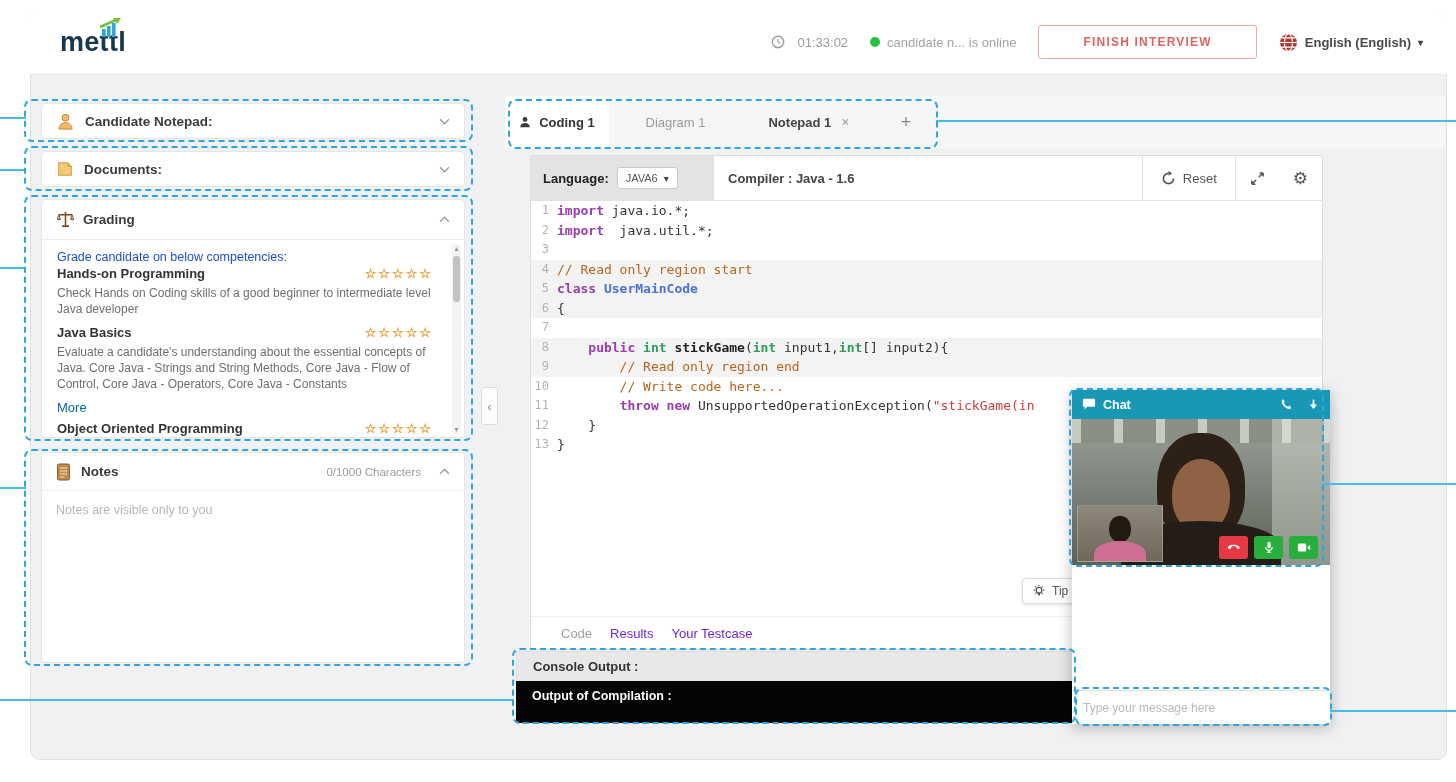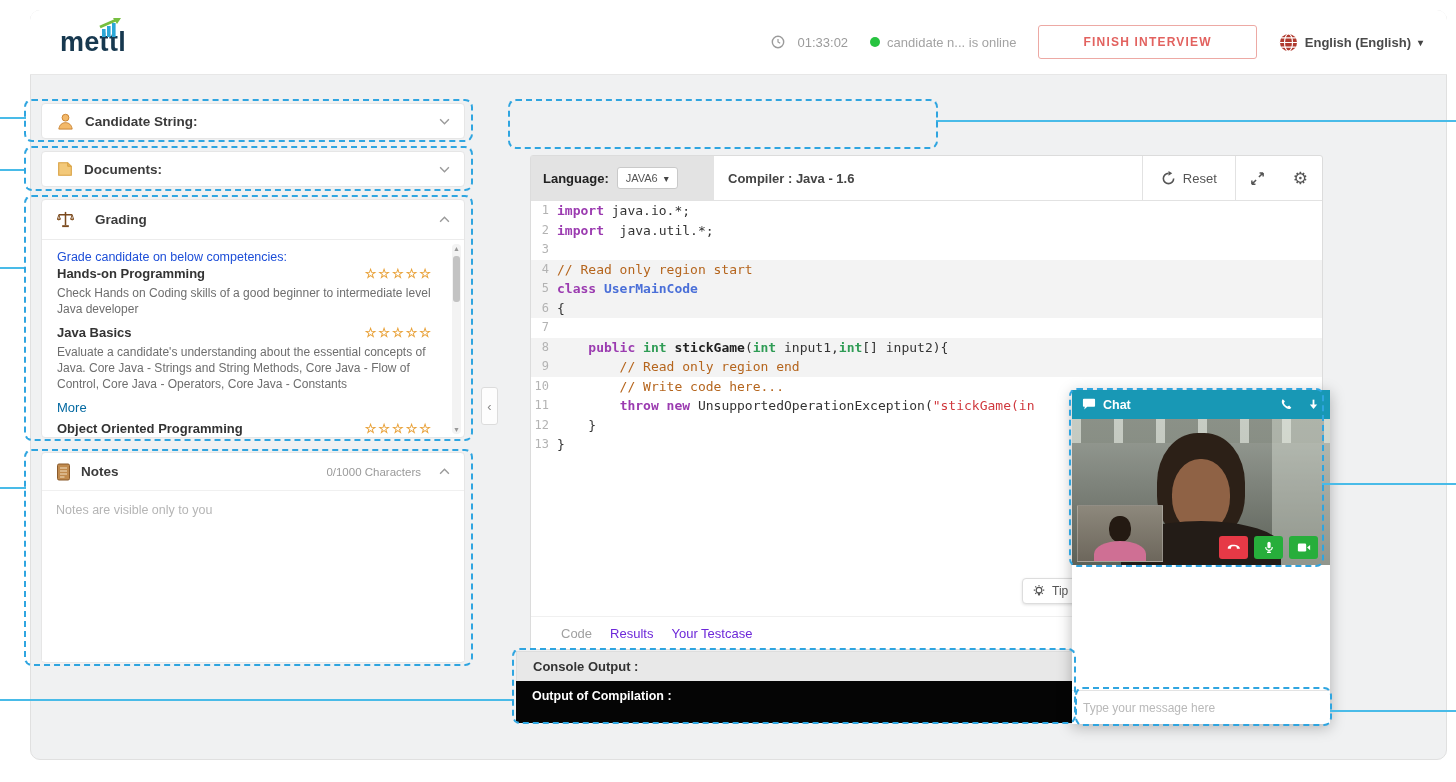--- a/index.html
+++ b/index.html
@@ -20,21 +20,21 @@
   .dot { width:10px; height:10px; border-radius:50%; background:#27c340; }
   .finish-btn { border:1px solid #eda9a4; color:#e2625f; background:#fff; font-size:12px; font-weight:700; letter-spacing:1.2px; padding:9px 44px; border-radius:3px; cursor:pointer; font-family:"Liberation Sans", sans-serif; }
   .lang-sel { display:flex; align-items:center; gap:7px; color:#4a4a4a; font-size:13px; font-weight:600; cursor:pointer; }
   .caret { font-size:10px; color:#444; }
 
   
   .s-card { background:#fff; border:1px solid #e6e6e6; border-radius:4px; z-index:2; }
   .s-head { display:flex; align-items:center; gap:10px; padding:0 14px; height:100%; }
   .s-title { font-size:13.5px; font-weight:700; color:#3b3b3b; }
   .chev { margin-left:auto; color:#9a9a9a; }
-  .grading-head { height:40px; border-bottom:1px solid #ececec; display:flex; align-items:center; gap:20px; padding:0 14px; }
+  .grading-head { height:40px; border-bottom:1px solid #ececec; display:flex; align-items:center; gap:8px; padding:0 14px; }
   .grading-body { position:absolute; left:41px; top:240px; width:408px; height:197px; overflow:hidden; padding:10px 16px 0 16px; z-index:2; }
   .g-instr { font-size:12.5px; color:#1d4ed8; margin-bottom:0; }
   .comp-row { display:flex; align-items:center; justify-content:space-between; margin-bottom:2px; height:19px; }
   .comp-name { font-size:13px; font-weight:700; color:#333; }
   .stars { color:#e9a33c; font-size:13px; font-weight:700; letter-spacing:2px; }
   .comp-desc { font-size:12px; color:#6e6e6e; line-height:16px; margin-bottom:6px; }
   .more-link { display:inline-block; font-size:13px; color:#0369a1; margin:2px 0 4px 0; cursor:pointer; }
   .g-scroll { left:452px; top:244px; width:9px; height:190px; background:#f3f3f3; border-radius:4px; z-index:3; }
   .g-thumb { position:absolute; left:1px; top:12px; width:7px; height:46px; background:#c3c3c3; border-radius:3px; }
   .g-arr { position:absolute; left:0; width:9px; text-align:center; font-size:7px; color:#999; }
@@ -155,21 +155,21 @@
       </div>
     </div>
   </div>
 
   <div class="abs s-card" style="left:41px;top:103px;width:424px;height:36px;">
     <div class="s-head">
       <svg width="19" height="19" viewBox="0 0 20 20">
           <circle cx="10" cy="6" r="3.6" fill="#f3b96a" stroke="#c9822f" stroke-width="1"></circle>
           <path d="M3 18 C3.6 13.4 6.5 11.2 10 11.2 S16.4 13.4 17 18 Z" fill="#f3b96a" stroke="#c9822f" stroke-width="1"></path>
         </svg>
-      <span class="s-title">Candidate String:</span>
+      <span class="s-title">Candidate Notepad:</span>
       <svg class="chev" width="11" height="7" viewBox="0 0 12 8">
           <path d="M1 1.5 L6 6.5 L11 1.5" stroke="#9a9a9a" stroke-width="1.6" fill="none"></path>
         </svg>
     </div>
   </div>
 
   <div class="abs s-card" style="left:41px;top:151px;width:424px;height:36px;">
     <div class="s-head">
       <svg width="18" height="18" viewBox="0 0 20 20">
           <path d="M3 3 H13 L17 7 V17 H3 Z" fill="#f3c97a" stroke="#d8a040" stroke-width="1.2"></path>
@@ -228,20 +228,38 @@
       <span class="notes-count">0/1000 Characters</span>
       <svg width="11" height="7" viewBox="0 0 12 8" style="margin-left:8px;">
           <path d="M1 6.5 L6 1.5 L11 6.5" stroke="#9a9a9a" stroke-width="1.6" fill="none"></path>
         </svg>
     </div>
     <textarea class="notes-area" placeholder="Notes are visible only to you" style=""></textarea>
   </div>
 
   <div class="abs collapse-handle">‹</div>
 
+  <div class="abs tab-strip">
+
+    <div class="tab active">
+        <svg width="12" height="12" viewBox="0 0 16 16">
+          <circle cx="8" cy="4.6" r="3.2" fill="#3a3a3a"></circle>
+          <path d="M1.5 15 C1.9 11.4 4.5 9.4 8 9.4 S14.1 11.4 14.5 15 Z" fill="#3a3a3a"></path>
+        </svg>
+        <span class="tab-label">Coding 1</span>
+      </div>
+      <div class="tab">
+        <span class="tab-label">Diagram 1</span>
+      </div>
+      <div class="tab">
+        <span class="tab-label">Notepad 1</span>
+        <span class="tab-close">×</span>
+      </div>
+      <div class="add-tab">+</div>
+  </div>
 
   <div class="abs editor">
     <div class="toolbar">
       <div class="lang-sec">
         <span class="lang-label">Language:</span>
         <div class="lang-dd">
           <span>JAVA6</span>
           <span class="caret">▾</span>
         </div>
       </div>

